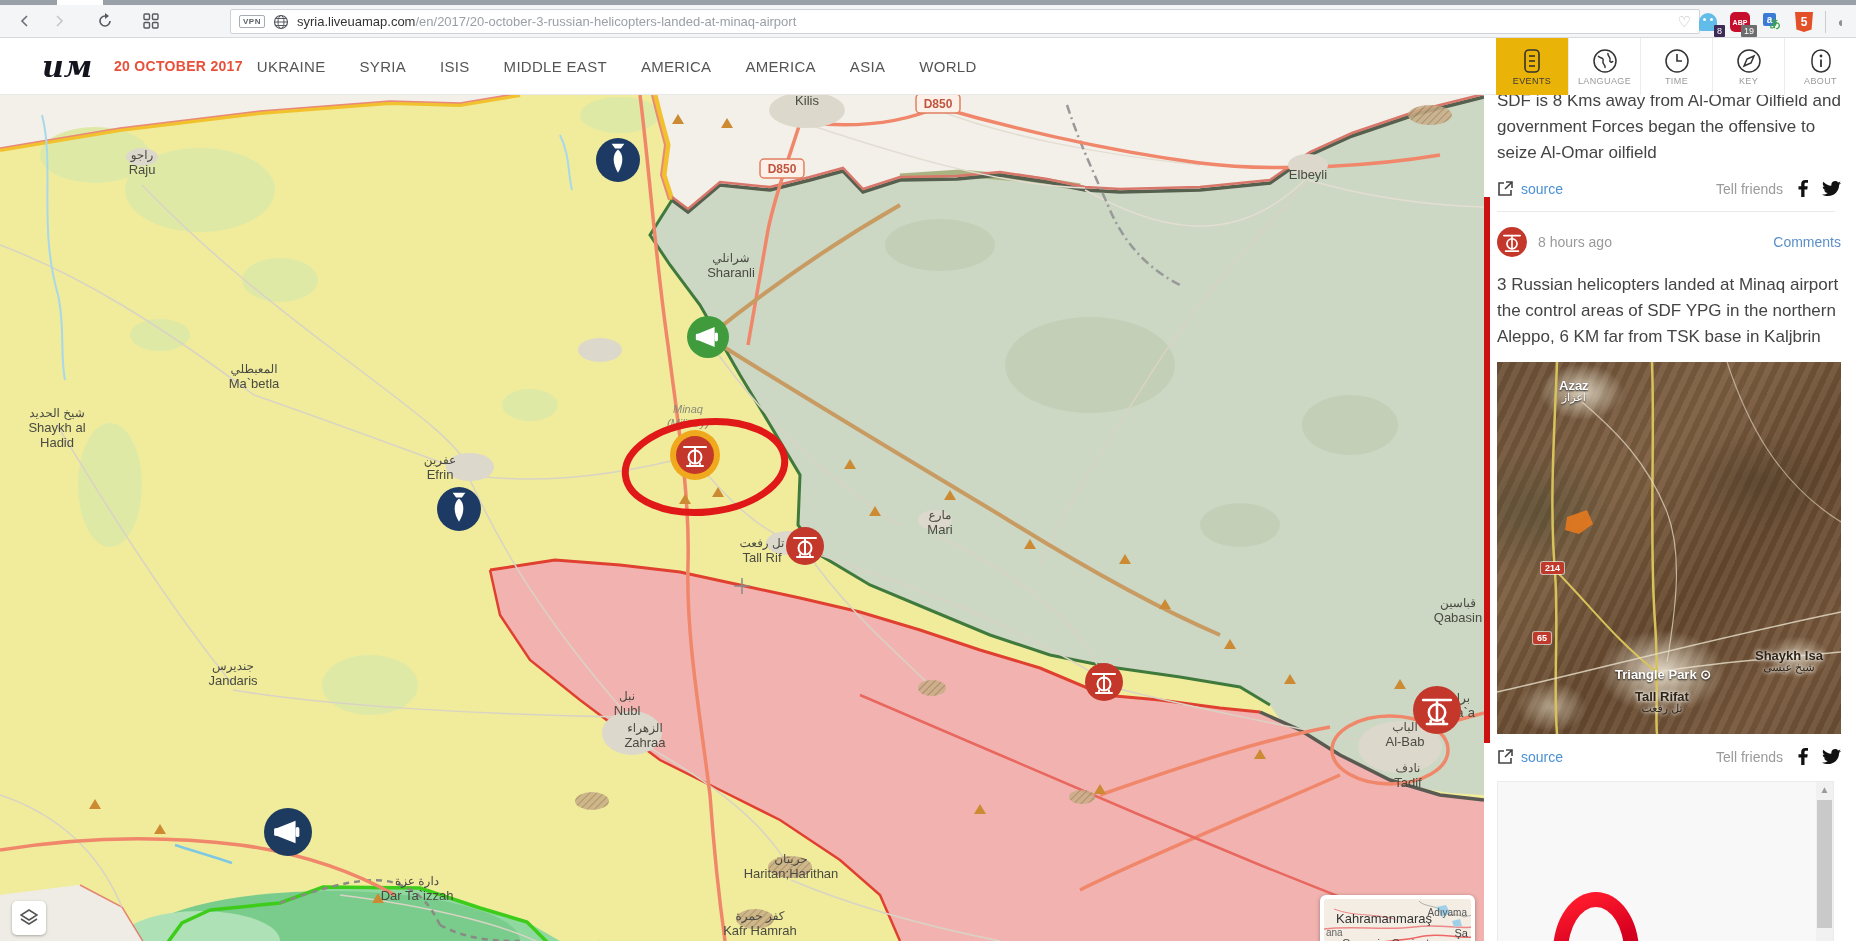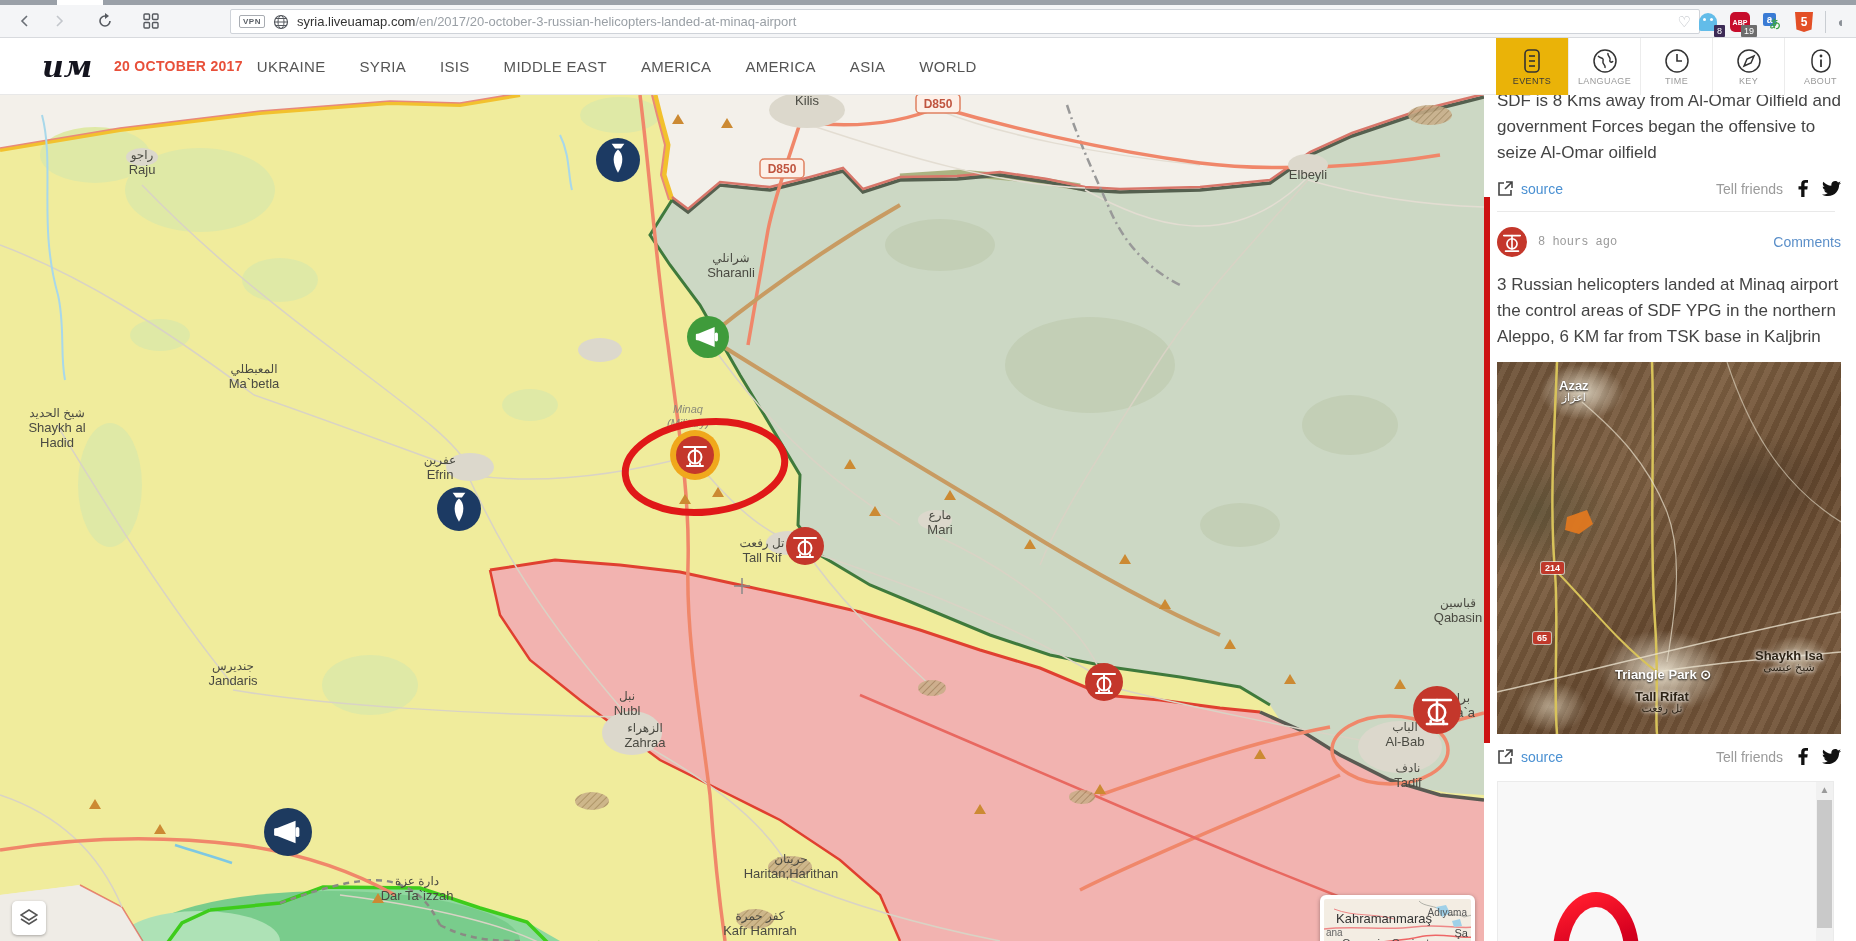--- a/index.html
+++ b/index.html
@@ -65,21 +65,21 @@
   .redbar { position:absolute; left:0; top:102px; width:6px; height:546px; background:#cc1111; }
   .news-text { font-size:17px; color:#444; line-height:26px; width:344px; }
   .srcrow { display:flex; align-items:center; margin-top:14px; width:344px; }
   .srcrow .srclink { color:#4a90d2; font-size:14px; text-decoration:none; margin-left:7px; }
   .tellf { margin-left:auto; color:#9a9a9a; font-size:14px; }
   .soc { display:flex; gap:14px; margin-left:14px; align-items:center; }
   .item1 { margin-top:-7px; border-bottom:1px solid #e9e9e9; padding-bottom:14px; }
   .item2 { padding-top:15px; }
   .metarow { display:flex; align-items:center; width:344px; }
   .evicon { width:30px; height:30px; border-radius:50%; background:#c4372b; display:flex; align-items:center; justify-content:center; }
-  .timeago { color:#9a9a9a; font-size:12px; margin-left:11px;font-family:Liberation Mono, monospace; }
+  .timeago { color:#9a9a9a; font-size:14px; margin-left:11px; }
   .comments { margin-left:auto; color:#5b8fc9; font-size:14px; text-decoration:none; }
   .item2 .news-text { margin-top:15px; }
   .satimg { position:relative; width:344px; height:372px; margin-top:12px; overflow:hidden;
     background:
       radial-gradient(60px 40px at 85px 30px, rgba(235,228,210,.85), rgba(235,228,210,0) 70%),
       radial-gradient(90px 60px at 165px 310px, rgba(240,233,215,.9), rgba(240,233,215,0) 70%),
       radial-gradient(46px 30px at 300px 295px, rgba(225,215,192,.7), rgba(225,215,192,0) 70%),
       radial-gradient(50px 36px at 55px 345px, rgba(228,218,196,.6), rgba(228,218,196,0) 70%),
       radial-gradient(120px 90px at 40px 150px, rgba(60,70,45,.35), rgba(60,70,45,0) 70%),
       radial-gradient(100px 70px at 260px 120px, rgba(70,55,40,.4), rgba(70,55,40,0) 70%),

